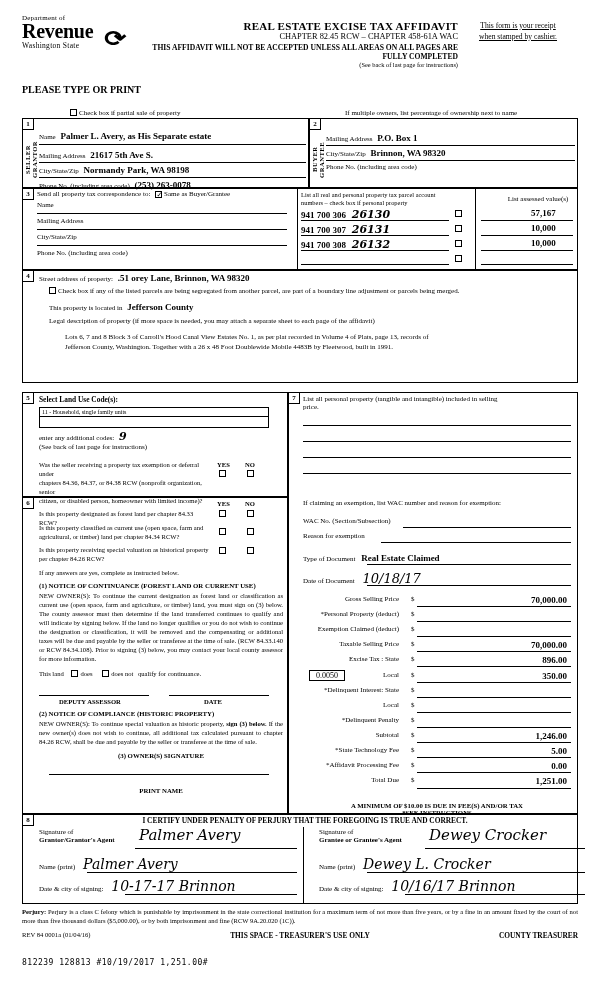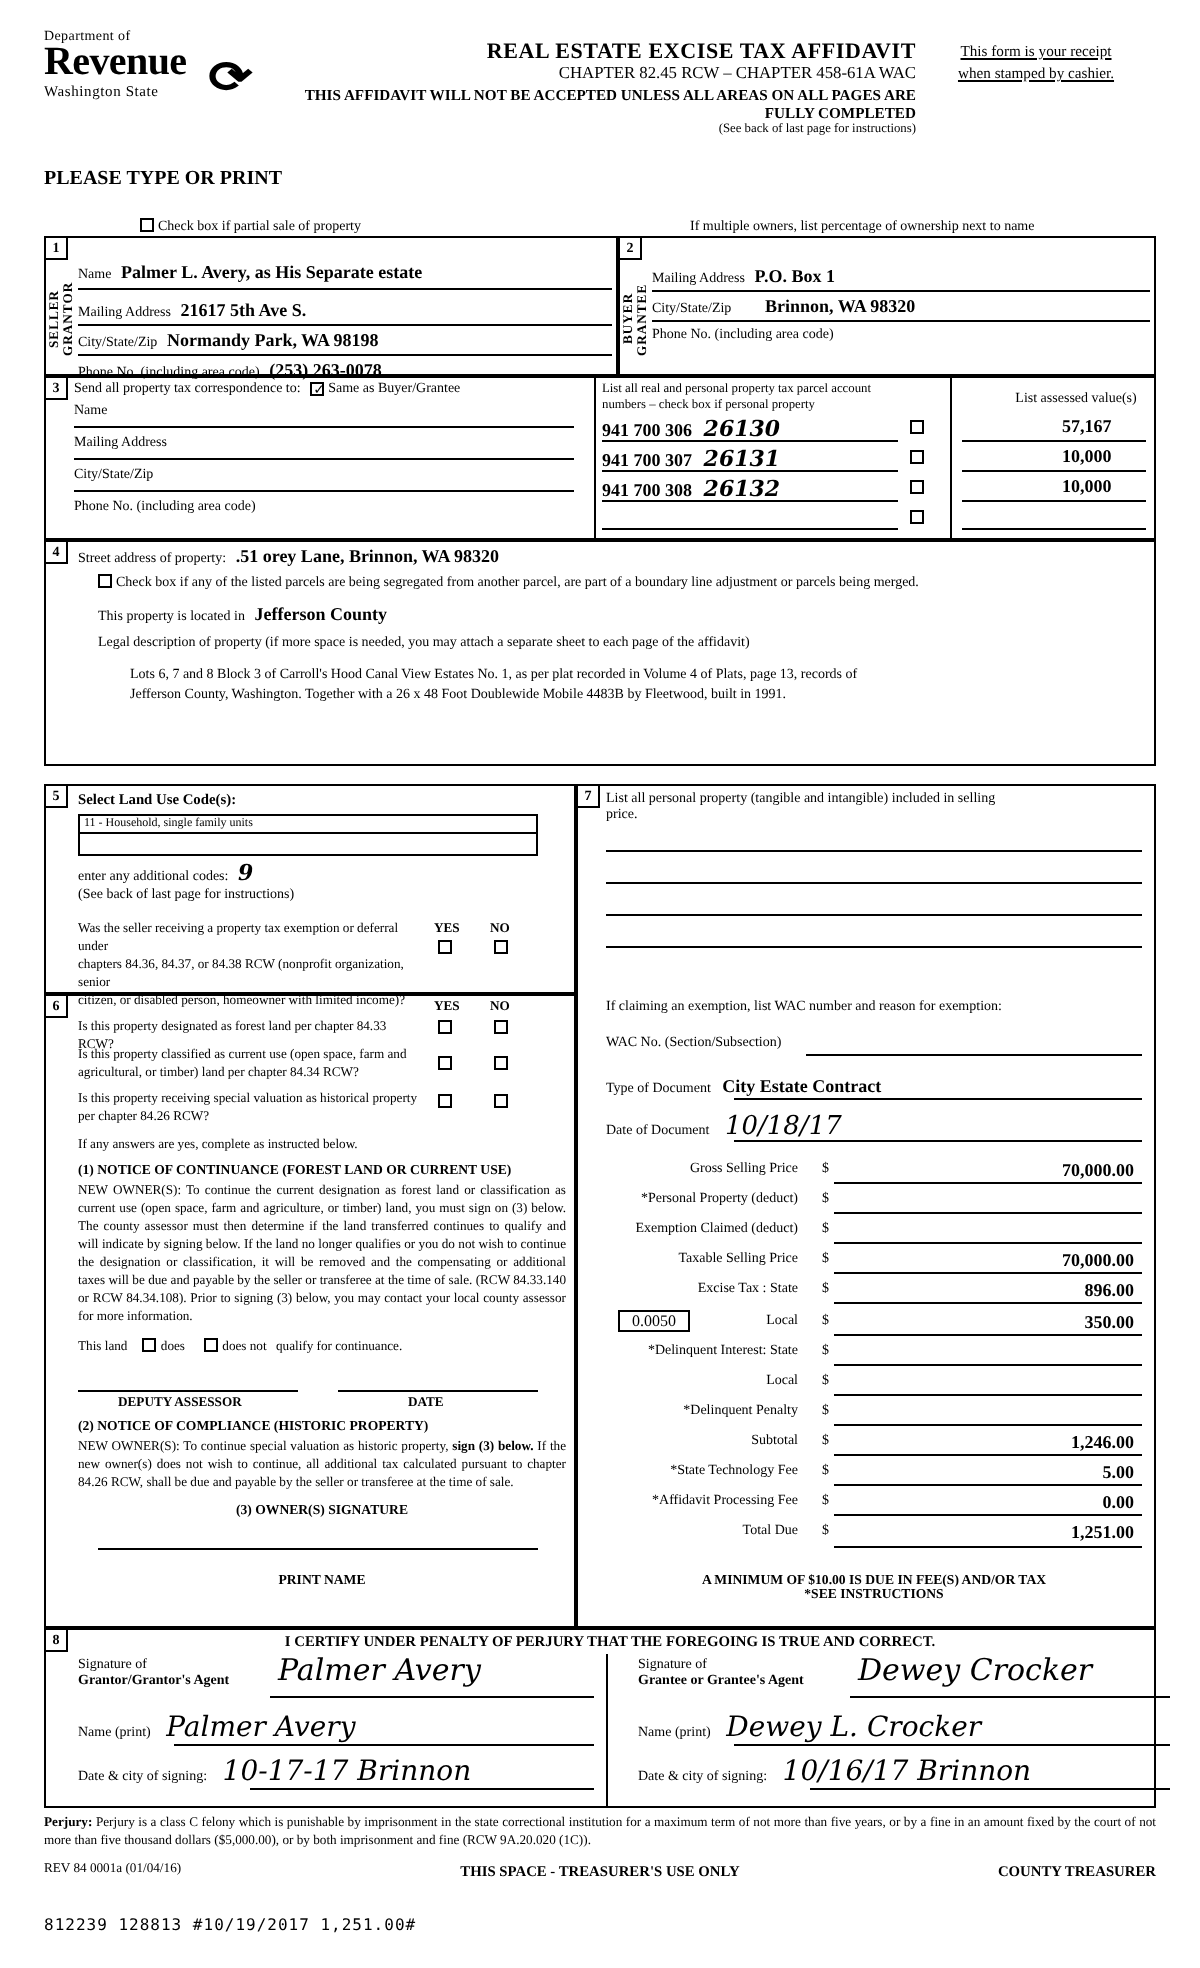--- a/index.html
+++ b/index.html
@@ -107,21 +107,21 @@
     <div class="num">2</div>
     <div class="vert" style="left:1px; top:12px; height:57px; width:12px;">BUYER<br>GRANTEE</div>
     <div style="position:absolute; left:16px; top:12px; right:2px;">
       <div style="position:relative; height:15px; margin-top:2px;">
         <span class="lbl">Mailing Address</span>
         <span class="typed" style="margin-left:3px;">P.O. Box 1</span>
         <div class="line" style="left:0; right:0; top:12px;"></div>
       </div>
       <div style="position:relative; height:15px;">
         <span class="lbl">City/State/Zip</span>
-        <span class="typed" style="margin-left:15px;">Brinnon, WA 98320</span>
+        <span class="typed" style="margin-left:3px;">Brinnon, WA 98320</span>
         <div class="line" style="left:0; right:0; top:12px;"></div>
       </div>
       <div style="position:relative; height:14px;">
         <span class="lbl">Phone No. (including area code)</span>
       </div>
     </div>
   </div>
 
   <div class="box" style="left:22px; top:174px; width:556px; height:82px;">
     <div class="num">3</div>
@@ -312,24 +312,28 @@
       <div class="line" style="left:0; right:0; top:46px;"></div>
       <div class="line" style="left:0; right:0; top:62px;"></div>
       <div class="line" style="left:0; right:0; top:78px;"></div>
 
       <div style="margin-top:88px;">If claiming an exemption, list WAC number and reason for exemption:</div>
 
       <div style="position:relative; margin-top:10px; height:15px;">
         <span>WAC No. (Section/Subsection)</span>
         <div class="line" style="left:100px; right:0; top:10px;"></div>
       </div>
+      <div style="position:relative; height:15px;">
+        <span>Reason for exemption</span>
+        <div class="line" style="left:78px; right:0; top:10px;"></div>
+      </div>
 
       <div style="position:relative; height:18px; margin-top:6px;">
         <span>Type of Document</span>
-        <span class="typed" style="margin-left:4px;">City Estate Contract</span>
+        <span class="typed" style="margin-left:4px;">Real Estate Claimed</span>
         <div class="line" style="left:64px; right:0; top:11px;"></div>
       </div>
       <div style="position:relative; height:22px;">
         <span>Date of Document</span>
         <span class="hand2" style="margin-left:6px;">10/18/17</span>
         <div class="line" style="left:64px; right:0; top:14px;"></div>
       </div>
 
       <div style="margin-top:2px;">
         <div style="position:relative; height:15px;">

